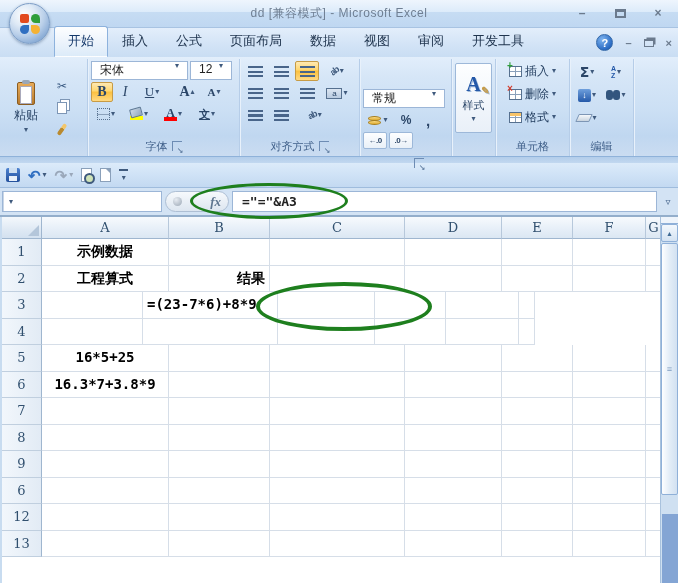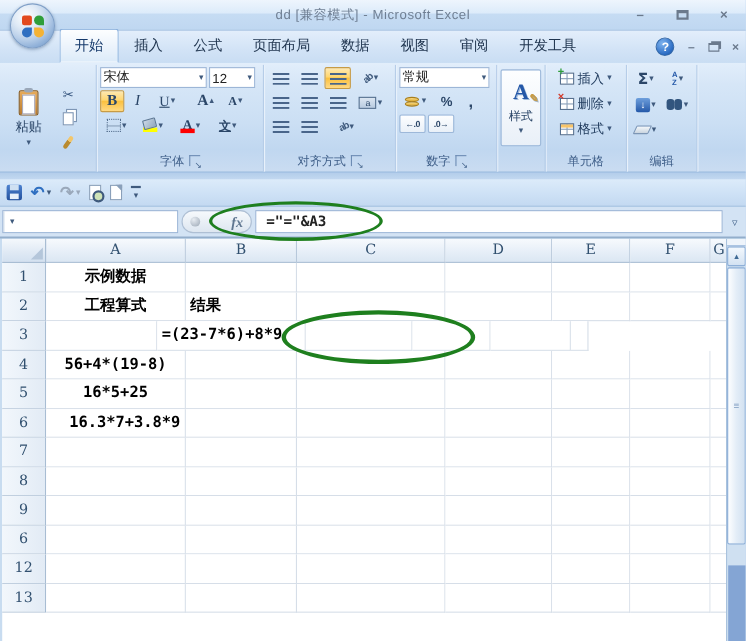--- a/index.html
+++ b/index.html
@@ -50,22 +50,22 @@
   .rgroup-label { height:20px; flex:none; display:flex; align-items:center; justify-content:center; gap:4px;
     color:#3e5e88; font-size:11px; }
   .launcher { width:10px; height:10px; border-left:1px solid #6d8cb4; border-top:1px solid #6d8cb4; position:relative; }
   .launcher::after { content:"↘"; position:absolute; right:-2px; bottom:-4px; font-size:8px; color:#49688f; }
 
   .rbtn { display:inline-flex; align-items:center; justify-content:center; gap:1px;
     border:1px solid transparent; border-radius:2px; color:#2b4668; }
   .rbtn.framed { border-color:#9db8d9; background:linear-gradient(#fdfeff,#e9f0f8); }
   .rbtn.active { background:linear-gradient(180deg,#ffe9b2 0%,#ffd66e 45%,#fbc03e 50%,#ffd983 100%); border-color:#c79b45; }
   .caret { font-size:8px; color:#3f5a7d; line-height:1; }
-  .combo { background:#fff; border:1px solid #9cb6d7; display:flex; align-items:center; height:19px;
-    padding:0 2px; font-size:12px; color:#222; }
+  .combo { background:#fff; border:1px solid #9cb6d7; display:flex; height:19px;
+    padding:0 8px; font-size:12px; color:#222; }
   .combo .caret { margin-left:auto; }
 
   
   .g-clip .rgroup-body { display:flex; gap:3px; }
   .paste-btn { width:42px; display:flex; flex-direction:column; align-items:center; justify-content:center; gap:2px;
     border:1px solid transparent; border-radius:2px; }
   .clipboard-ic { width:18px; height:23px; background:linear-gradient(#e8ab59,#b97b2e); border:1px solid #8a5c20; border-radius:2px; position:relative; }
   .clipboard-ic::before { content:""; position:absolute; left:2px; top:3px; width:10px; height:16px; background:#fff; border:1px solid #aab; }
   .clipboard-ic::after { content:""; position:absolute; left:4px; top:-3px; width:8px; height:4px; background:#9aa7b8; border-radius:2px; }
   .clip-minis { display:flex; flex-direction:column; gap:2px; justify-content:center; }
@@ -369,21 +369,21 @@
       </div>
       <div class="rgroup-label">
         <span>对齐方式</span>
         <span class="launcher"></span>
       </div>
     </div>
 
     <div class="rgroup g-num" style="width:92px;">
       <div class="rgroup-body">
         <div class="row">
-          <span class="combo" style="width:82px;">
+          <span class="combo" style="width:82px;margin-top:28px;">
             <span>常规</span>
             <span class="caret">▾</span>
           </span>
         </div>
         <div class="row">
           <span class="rbtn" style="width:30px;height:20px;">
             <span class="coin-ic">
                 <i></i>
                 <i></i>
               </span>
@@ -542,59 +542,58 @@
             <div class="cell" style="width: 101px;"></div>
             <div class="cell" style="width: 135px;"></div>
             <div class="cell" style="width: 97px;"></div>
             <div class="cell" style="width: 71px;"></div>
             <div class="cell" style="width: 73px;"></div>
             <div class="cell" style="width: 16px;"></div>
           </div>
           <div class="grid-row">
             <div class="rowhdr">2</div>
             <div class="cell" style="width: 127px; text-align: center;">工程算式</div>
-            <div class="cell" style="width: 101px; text-align: left;">结果</div>
+            <div class="cell" style="width: 101px; text-align: right;">结果</div>
             <div class="cell" style="width: 135px;"></div>
             <div class="cell" style="width: 97px;"></div>
             <div class="cell" style="width: 71px;"></div>
             <div class="cell" style="width: 73px;"></div>
             <div class="cell" style="width: 16px;"></div>
           </div>
           <div class="grid-row">
             <div class="rowhdr">3</div>
             <div class="cell" style="width: 101px;"></div>
             <div class="cell" style="width: 135px; text-align: left;">=(23-7*6)+8*9</div>
             <div class="cell" style="width: 97px;"></div>
             <div class="cell" style="width: 71px;"></div>
             <div class="cell" style="width: 73px;"></div>
             <div class="cell" style="width: 16px;"></div>
           </div>
           <div class="grid-row">
             <div class="rowhdr">4</div>
-            <div class="cell" style="width: 127px; text-align: center;">56+4*(19-8)</div>
             <div class="cell" style="width: 101px;"></div>
             <div class="cell" style="width: 135px;"></div>
             <div class="cell" style="width: 97px;"></div>
             <div class="cell" style="width: 71px;"></div>
             <div class="cell" style="width: 73px;"></div>
             <div class="cell" style="width: 16px;"></div>
           </div>
           <div class="grid-row">
             <div class="rowhdr">5</div>
             <div class="cell" style="width: 127px; text-align: center;">16*5+25</div>
             <div class="cell" style="width: 101px;"></div>
             <div class="cell" style="width: 135px;"></div>
             <div class="cell" style="width: 97px;"></div>
             <div class="cell" style="width: 71px;"></div>
             <div class="cell" style="width: 73px;"></div>
             <div class="cell" style="width: 16px;"></div>
           </div>
           <div class="grid-row">
             <div class="rowhdr">6</div>
-            <div class="cell" style="width: 127px; text-align: right;">16.3*7+3.8*9</div>
+            <div class="cell" style="width: 127px; text-align: center;">16.3*7+3.8*9</div>
             <div class="cell" style="width: 101px;"></div>
             <div class="cell" style="width: 135px;"></div>
             <div class="cell" style="width: 97px;"></div>
             <div class="cell" style="width: 71px;"></div>
             <div class="cell" style="width: 73px;"></div>
             <div class="cell" style="width: 16px;"></div>
           </div>
           <div class="grid-row">
             <div class="rowhdr">7</div>
             <div class="cell" style="width: 127px;"></div>

